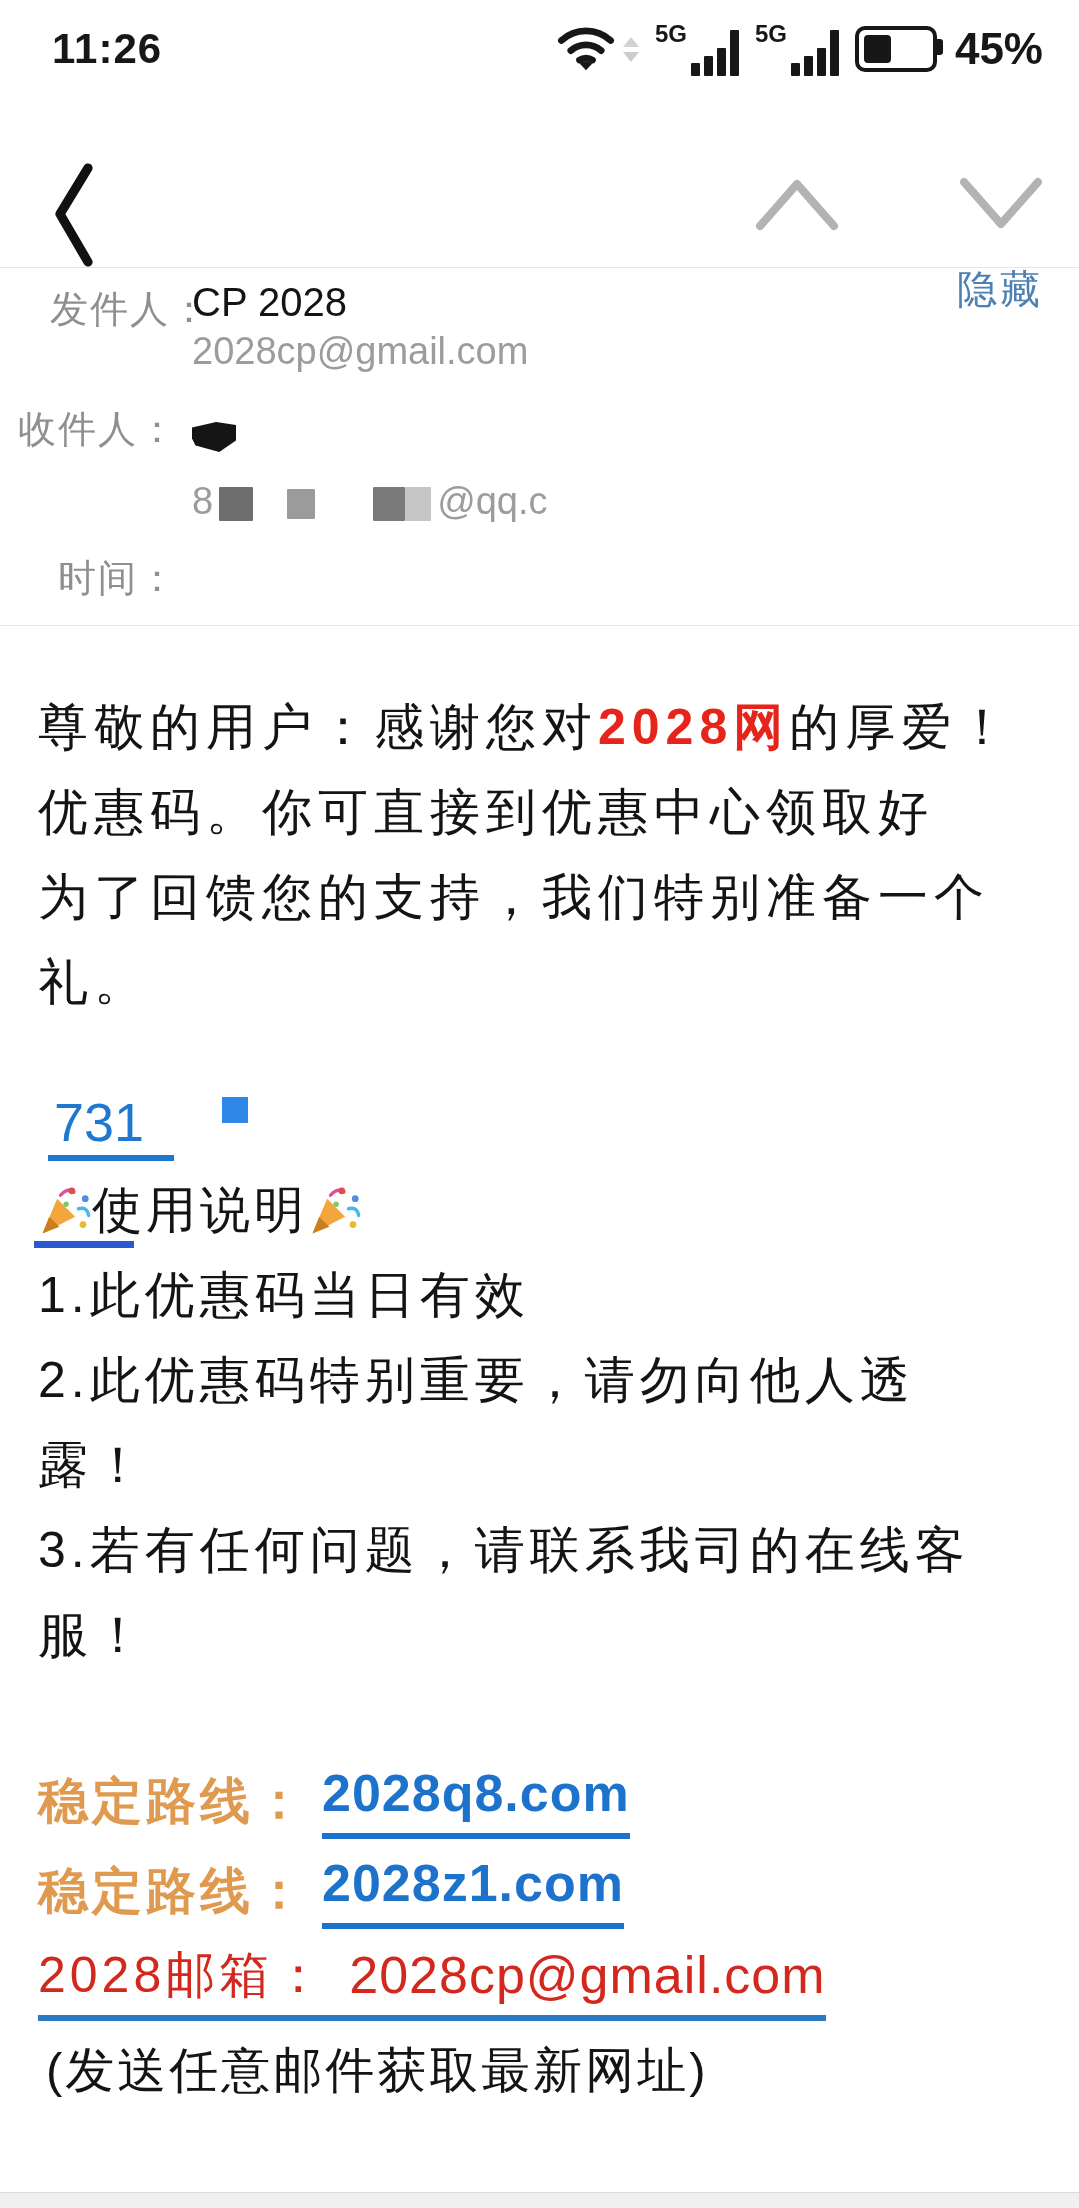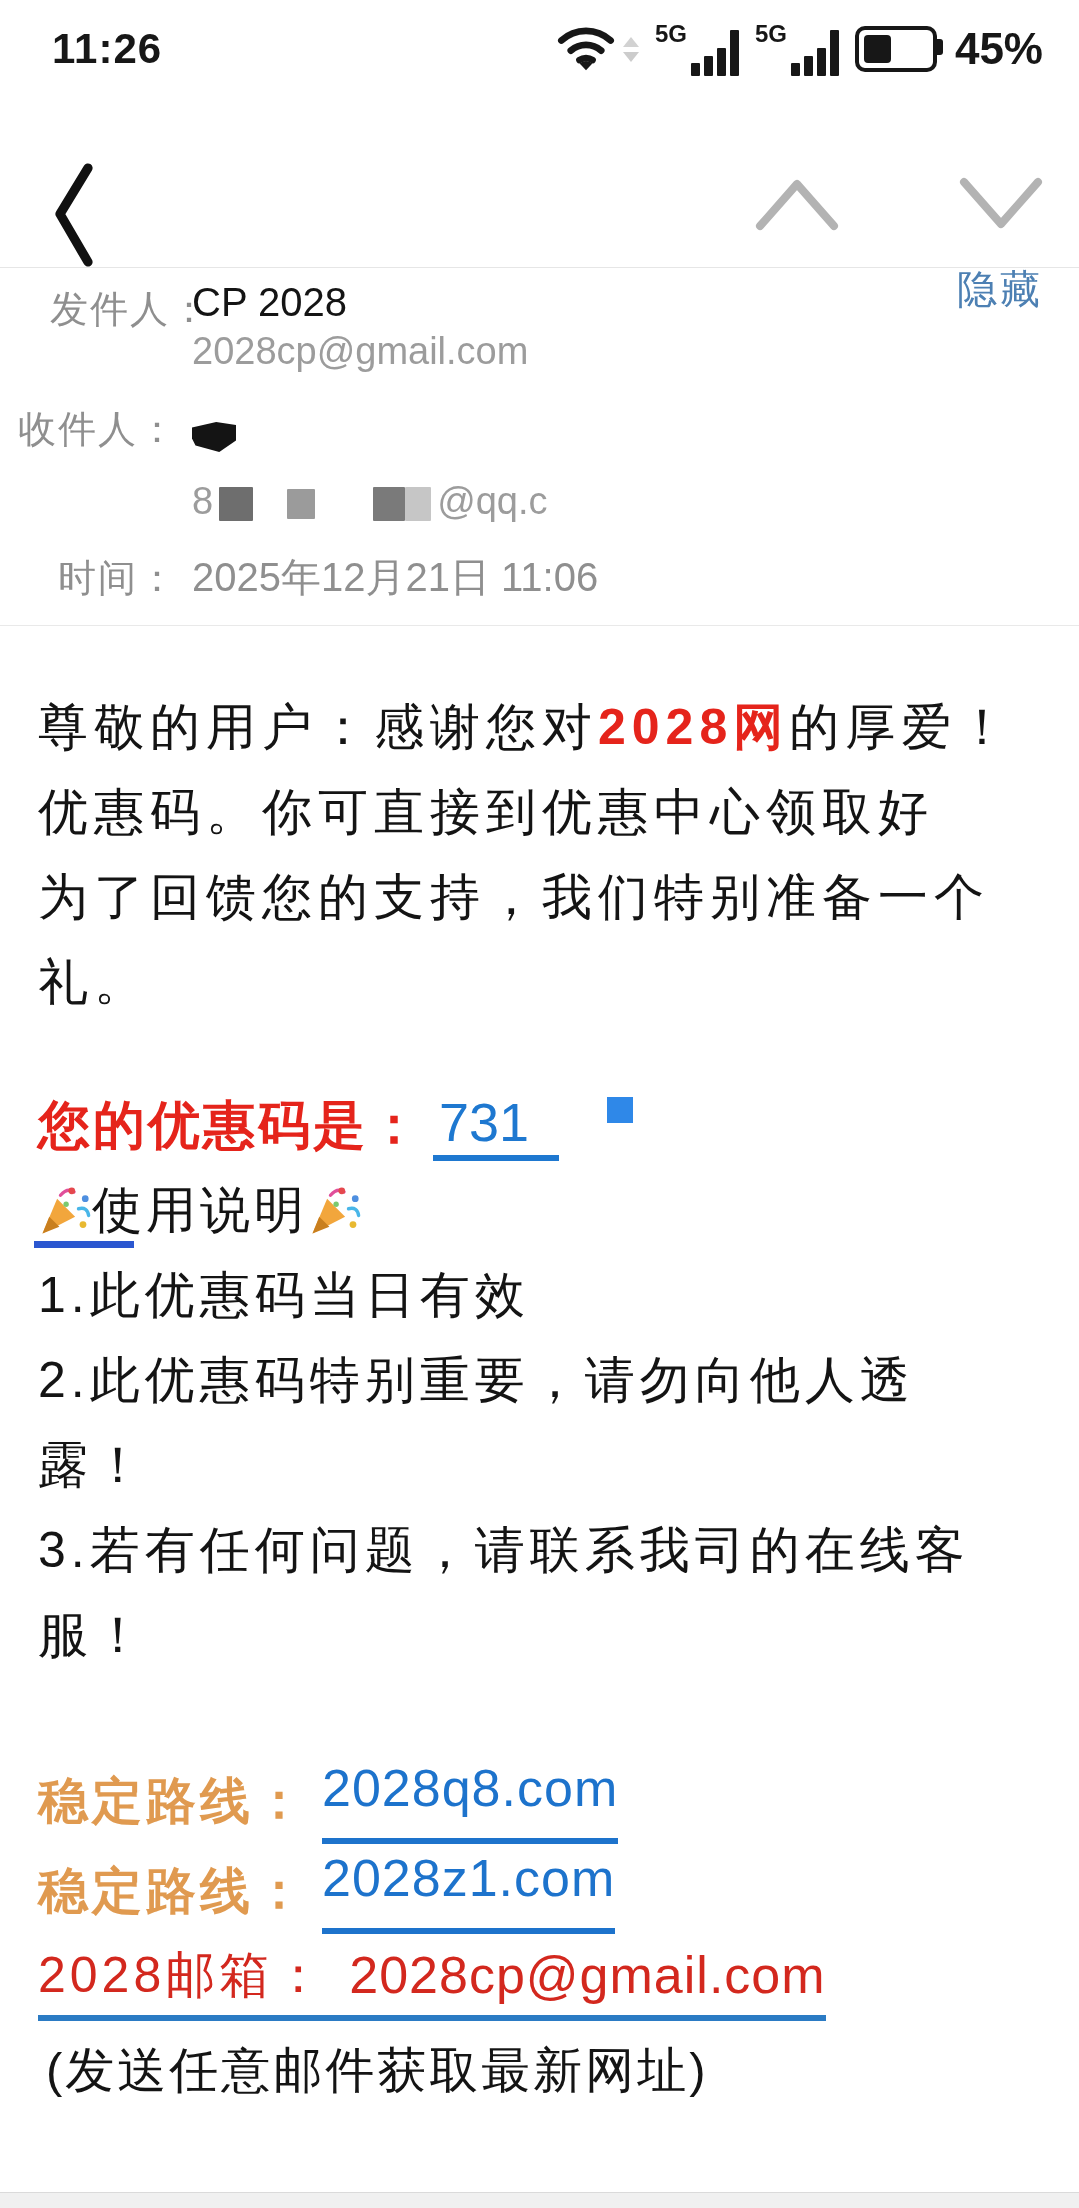--- a/index.html
+++ b/index.html
@@ -61,22 +61,22 @@
     padding:0 30px 2px 6px;margin-left:10px;cursor:pointer;}
   .redacted-blob{width:26px;height:26px;background:#2f88e8;margin-left:48px;transform:translateY(-16px);}
   .emoji-line{height:85px;display:flex;align-items:center;font-size:50px;letter-spacing:4px;}
   .emoji{width:54px;height:54px;display:inline-block;position:relative;}
   .emoji svg{width:54px;height:54px;display:block;}
   .emoji-underline{position:absolute;left:-4px;bottom:-10px;width:100px;height:7px;background:#2b57d0;}
   .rules .line{letter-spacing:5px;}
   .routes{margin-top:78px;}
   .route-line{height:90px;display:flex;align-items:center;}
   .route-label{font-size:50px;font-weight:800;color:#e09a50;letter-spacing:4px;margin-right:14px;}
-  .route-link{font-size:52px;font-weight:400;color:#1d73cc;text-decoration:none;
-    border-bottom:6px solid #1d73cc;padding-bottom:20px;letter-spacing:1px;cursor:pointer;}
+  .route-link{font-size:52px;font-weight:700;color:#1d73cc;text-decoration:none;
+    border-bottom:6px solid #1d73cc;padding-bottom:10px;letter-spacing:1px;cursor:pointer;}
   .mailbox-line{height:90px;display:flex;align-items:center;}
   .mailbox-inner{display:inline-flex;align-items:center;border-bottom:6px solid #2b7bc4;padding-bottom:6px;cursor:pointer;}
   .mailbox-label{font-size:50px;color:#d3281e;letter-spacing:4px;margin-right:22px;}
   .mailbox-link{font-size:52px;color:#d3281e;text-decoration:none;letter-spacing:1px;}
   .note-line{height:90px;display:flex;align-items:center;font-size:49px;color:#141414;letter-spacing:3px;padding-left:8px;}
 
   .bottom-band{position:absolute;left:0;right:0;bottom:0;height:15px;background:#f0f0f0;border-top:1px solid #dadada;}
 </style>
 </head>
 <body>
@@ -161,36 +161,34 @@
 
     <span class="hdr-label" style="top:136px;">收件人：</span>
     <span class="hdr-value" style="top:148px;">
       <span class="redact-name"></span>
     </span>
     <span class="hdr-sub" style="top:212px;">
       <span>8</span><span class="redact-box rb1"></span><span class="redact-box rb2"></span><span class="redact-box rb3"></span><span class="redact-box rb4"></span><span>@qq.c</span>
     </span>
 
     <span class="hdr-label" style="top:285px;">时间：</span>
-    <span class="hdr-sub" style="top:282px;font-size:40px;color:#8f8f8f;">2025年12月21日 11:06</span>
   </div>
 
   <div class="hline" style="top:625px;background:#e9e9e9;"></div>
 
   <div class="mail-body">
 
     <div>
       <div class="line"><span>尊敬的用户：感谢您对</span><span class="brand">2028网</span><span>的厚爱！</span></div>
       <div class="line">优惠码。你可直接到优惠中心领取好</div>
       <div class="line">为了回馈您的支持，我们特别准备一个</div>
       <div class="line">礼。</div>
     </div>
 
     <div class="promo-line">
-      <span class="promo-label">您的优惠码是：</span>
       <a class="promo-link">731</a>
       <span class="redacted-blob"></span>
     </div>
 
     <div class="emoji-line">
       <span class="emoji">
         <svg viewBox="0 0 48 48">
           <polygon points="4,44 17,13 33,29" fill="#f2a63c"></polygon>
           <polygon points="4,44 10,29 19,38" fill="#c97f1e"></polygon>
           <path d="M20 10 q6 -7 12 -3" fill="none" stroke="#e04f9a" stroke-width="3" stroke-linecap="round"></path>

